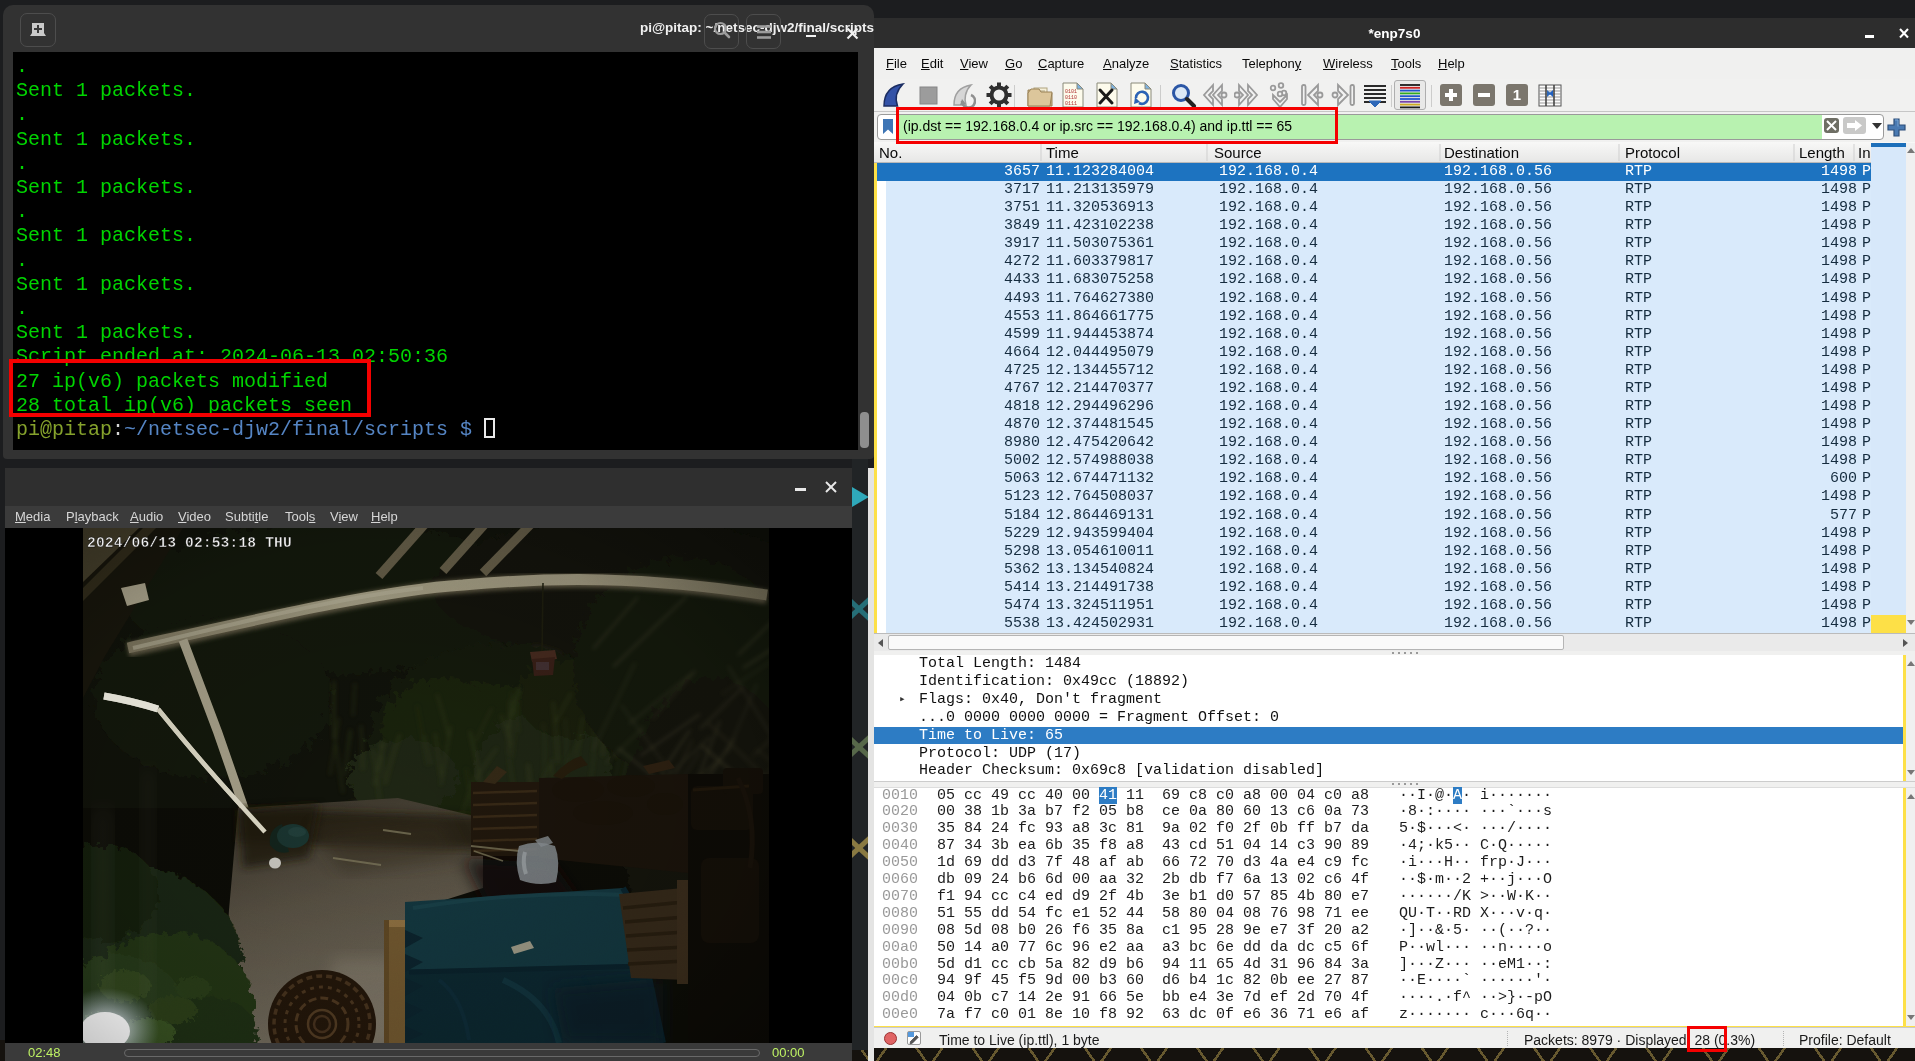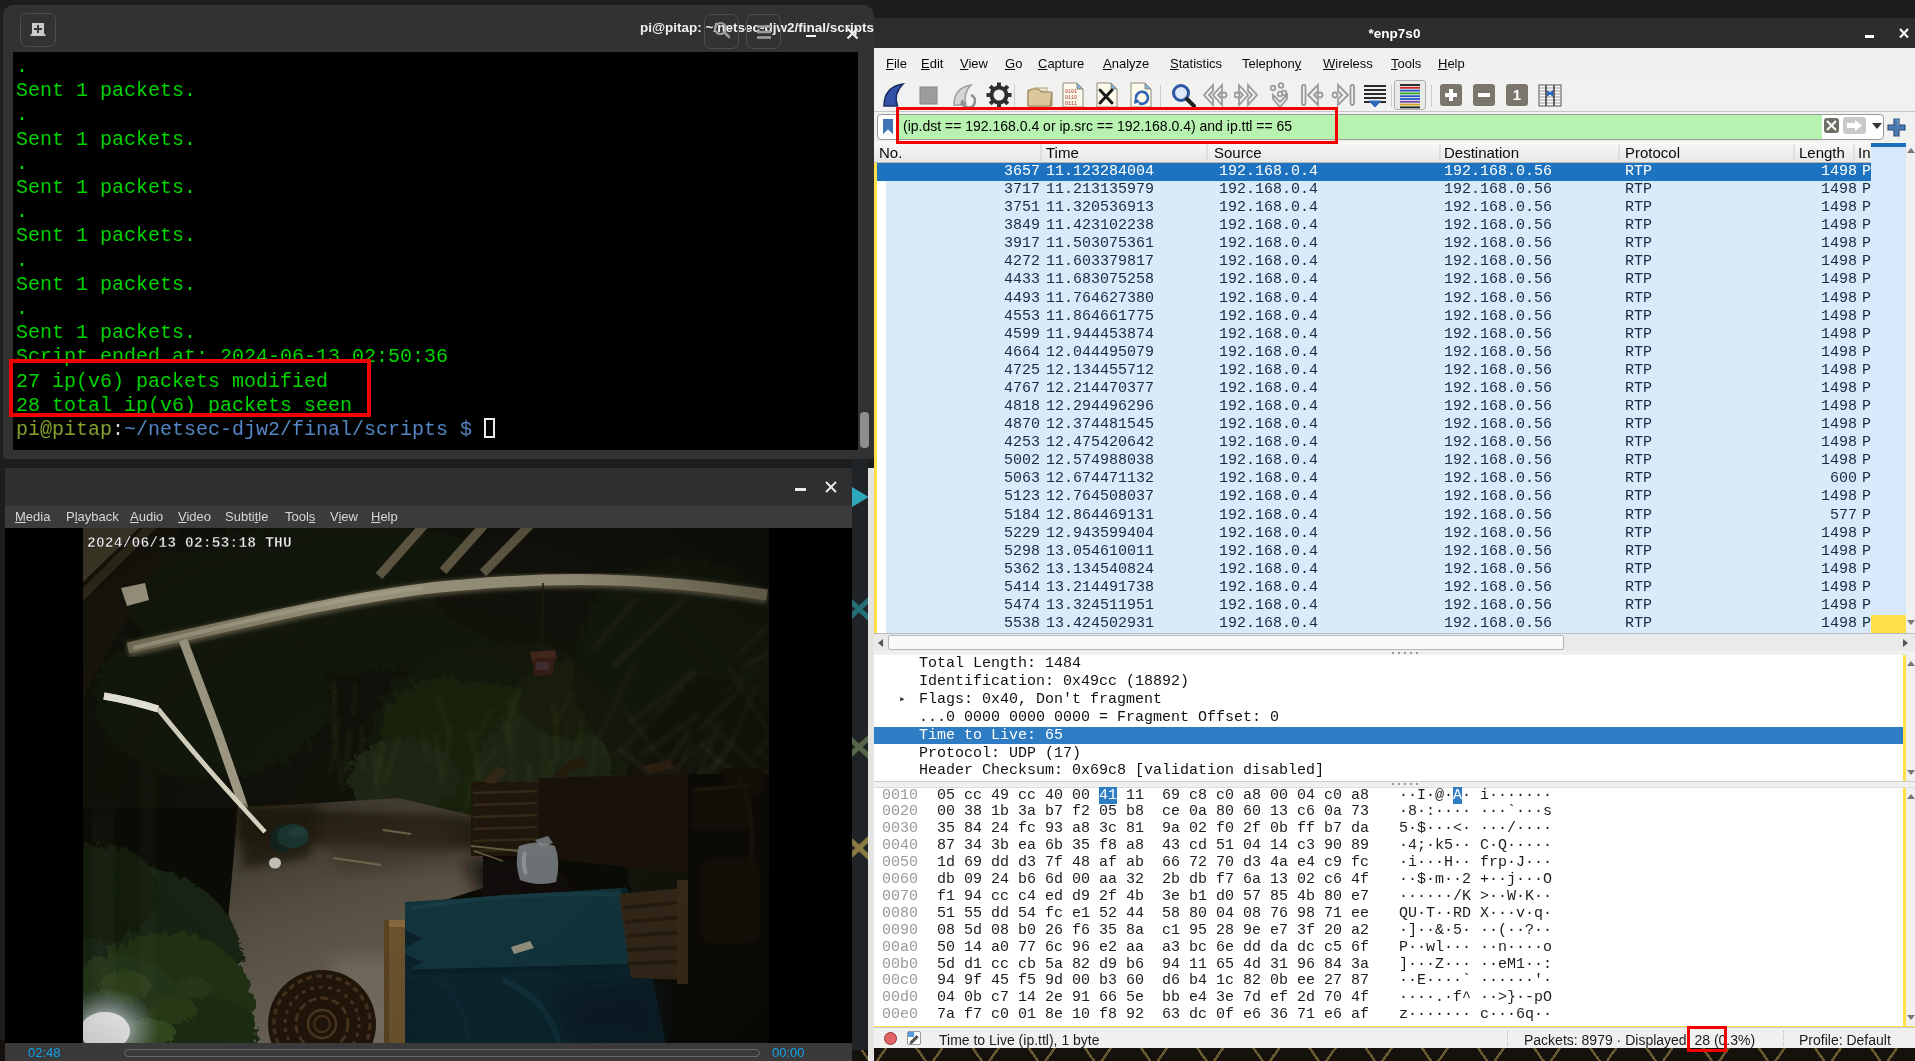--- a/index.html
+++ b/index.html
@@ -12,21 +12,21 @@
 #term .title{position:absolute;left:0;top:15px;width:100%;text-align:right;color:#f0f0f0;font-weight:bold;font-size:13.5px;padding-left:28px;}
 .tbtn{position:absolute;border:1px solid #4d4d4d;border-radius:7px;}
 
 .redbox{position:absolute;border:4px solid #f50000;z-index:60;}
 
 #vlc{left:5px;top:468px;width:847px;height:593px;background:#2f2f2f;}
 #vlc .title{position:absolute;left:0;top:13px;width:100%;text-align:center;color:#fff;font-weight:bold;font-size:13.5px;}
 #vlcmenu{position:absolute;left:0;top:38px;width:100%;height:22px;background:#3b3b3b;color:#d6d6d6;font-size:13px;}
 #vlcmenu span{position:absolute;top:3px;}
 #vlcvideo{position:absolute;left:0;top:60px;width:847px;height:515px;background:#86efac;}
-#vlcbar{position:absolute;left:0;top:575px;width:847px;height:18px;background:#3a3a3a;color:#0ea5e9;font-size:13px;}
+#vlcbar{position:absolute;left:0;top:575px;width:847px;height:18px;background:#3a3a3a;color:#bef264;font-size:13px;}
 
 #ws{left:874px;top:18px;width:1041px;height:1030px;background:#fde047;}
 #ws .title{position:absolute;left:0;top:0;width:100%;height:30px;background:#2d2d2d;color:#fff;font-weight:bold;font-size:13.5px;text-align:center;line-height:31px;}
 #wsmenu{position:absolute;left:0;top:30px;width:100%;height:31px;background:#f0f0ef;font-size:13px;color:#0a0a0a;}
 #wsmenu span{position:absolute;top:8px;}
 #wstool{position:absolute;left:0;top:61px;width:100%;height:33px;background:#f1f1f0;border-bottom:1px solid #c6c6c6;}
 #wsfilter{position:absolute;left:0;top:94px;width:100%;height:31px;background:#f1f1f0;}
 #wshead{position:absolute;left:0;top:124px;width:100%;height:21px;background:linear-gradient(#f8f8f7,#e7e7e6);border-bottom:1px solid #b9b9b9;font-size:15px;color:#0a0a0a;}
 #wshead span{position:absolute;top:2px;}
 #wslist{position:absolute;left:0;top:145px;width:100%;height:470px;font-size:15px;}
@@ -418,21 +418,21 @@
 <div class="prow" style="top:253.12px">
         <span class="cn">4870</span>
         <span class="ct">12.374481545</span>
         <span class="cs">192.168.0.4</span>
         <span class="cd">192.168.0.56</span>
         <span class="cp">RTP</span>
         <span class="cl">1498</span>
         <span class="ci">P</span>
       </div>
 <div class="prow" style="top:271.20px">
-        <span class="cn">4253</span>
+        <span class="cn">8980</span>
         <span class="ct">12.475420642</span>
         <span class="cs">192.168.0.4</span>
         <span class="cd">192.168.0.56</span>
         <span class="cp">RTP</span>
         <span class="cl">1498</span>
         <span class="ci">P</span>
       </div>
 <div class="prow" style="top:289.28px">
         <span class="cn">5002</span>
         <span class="ct">12.574988038</span>

